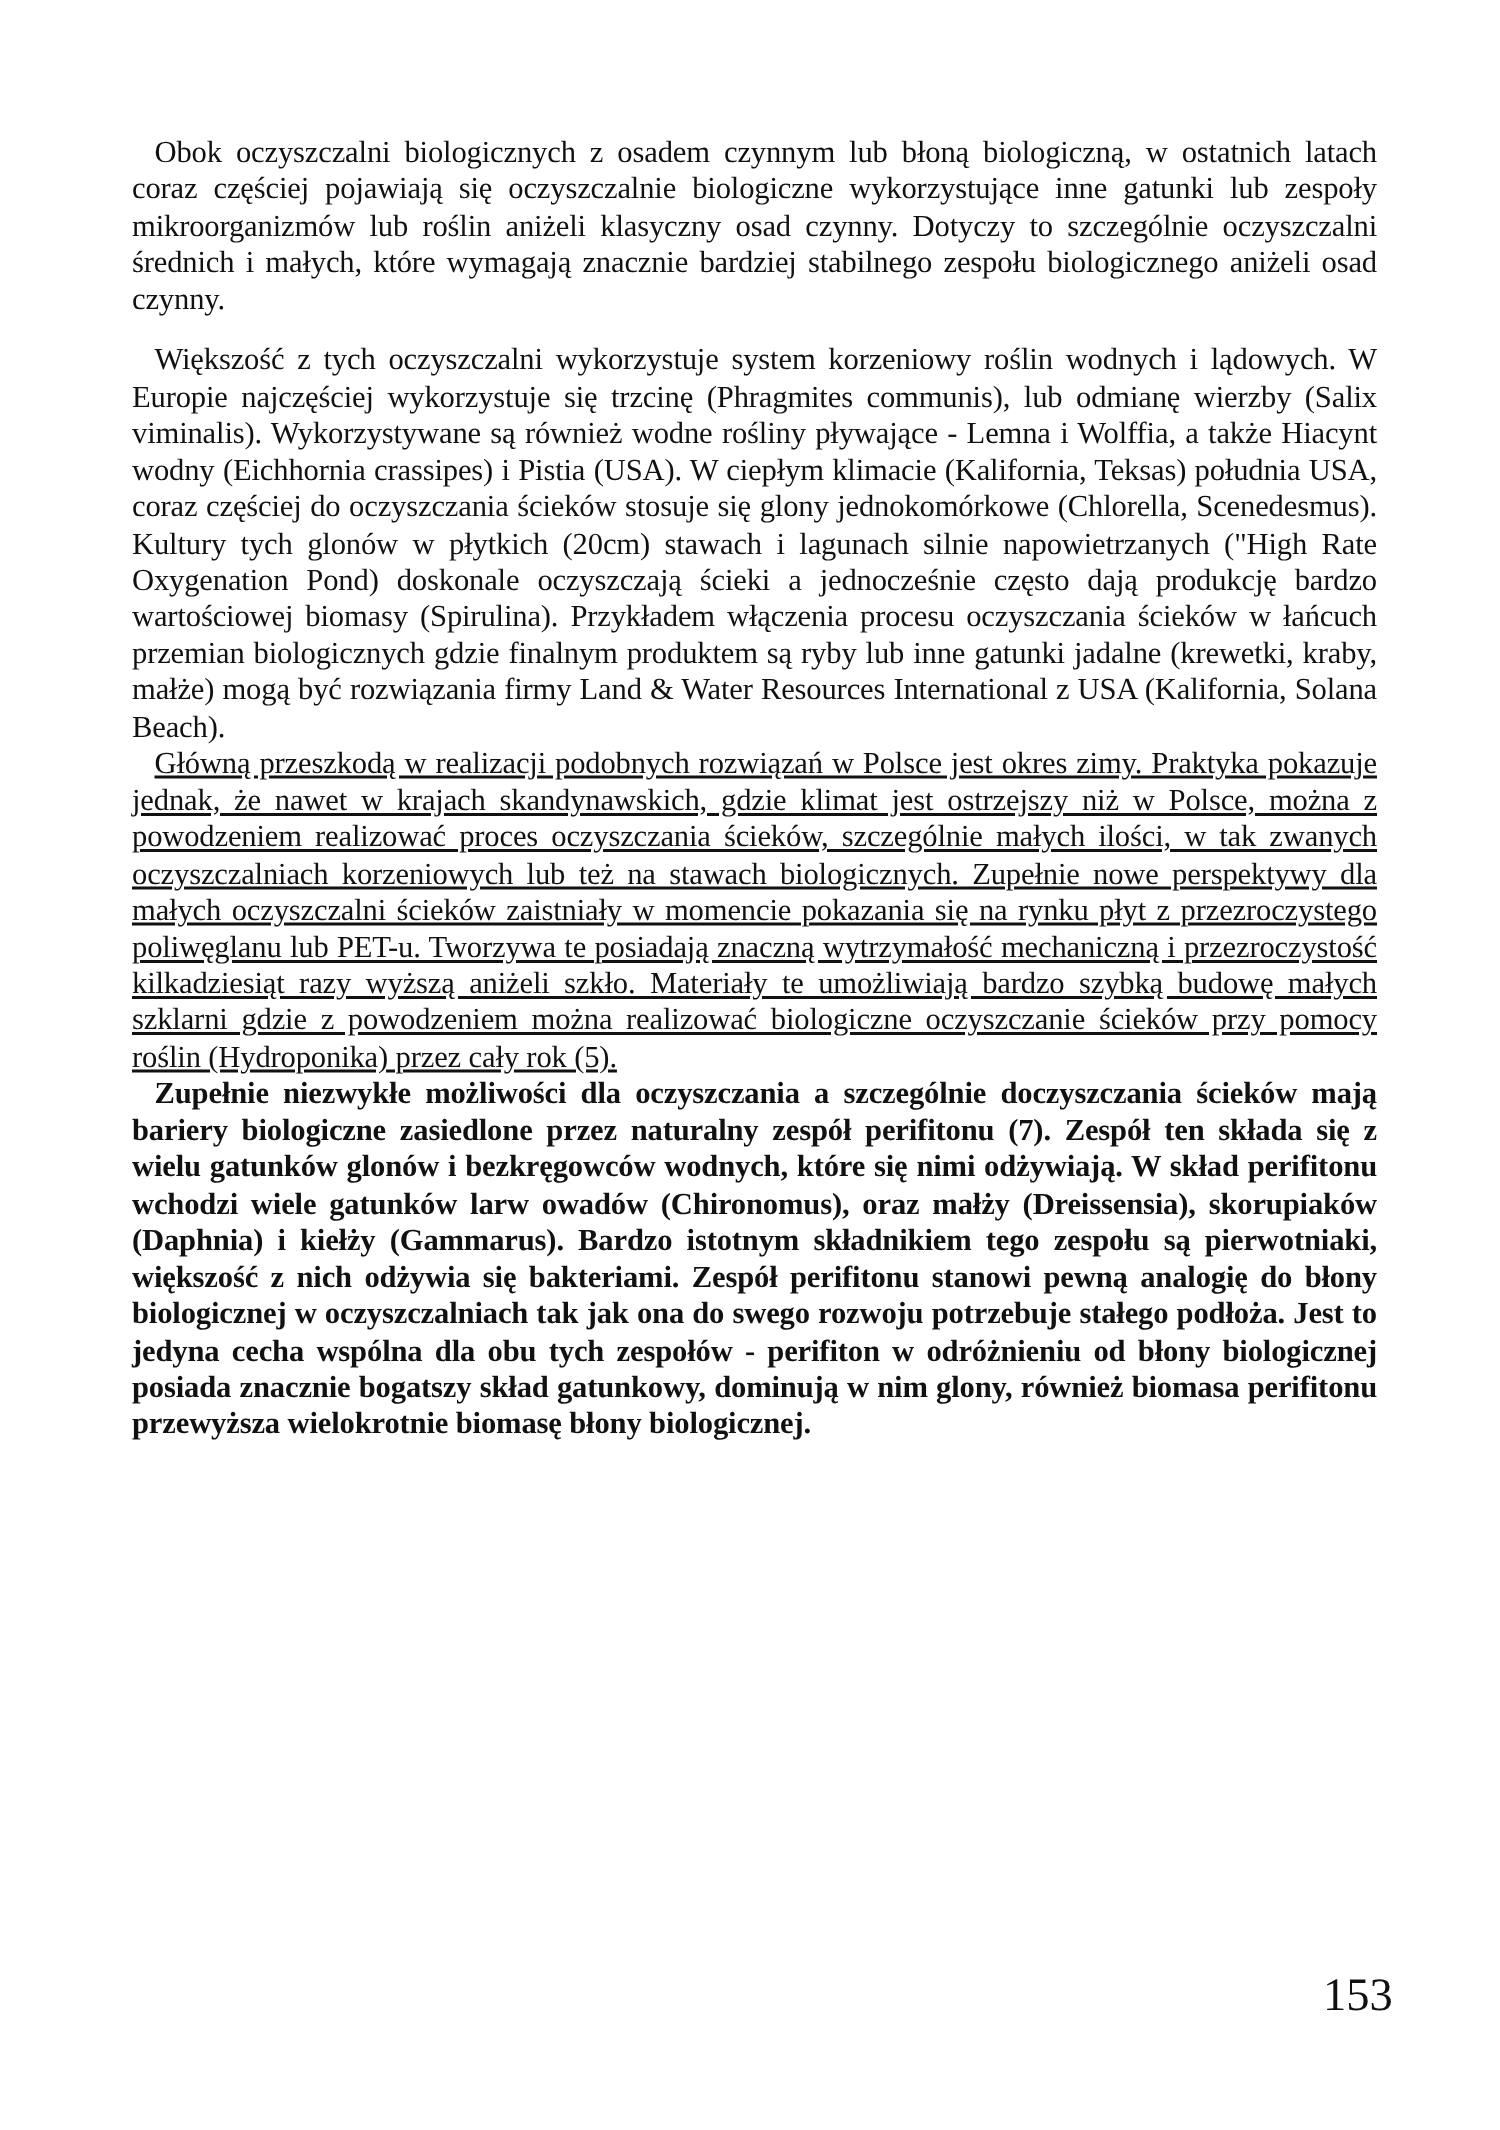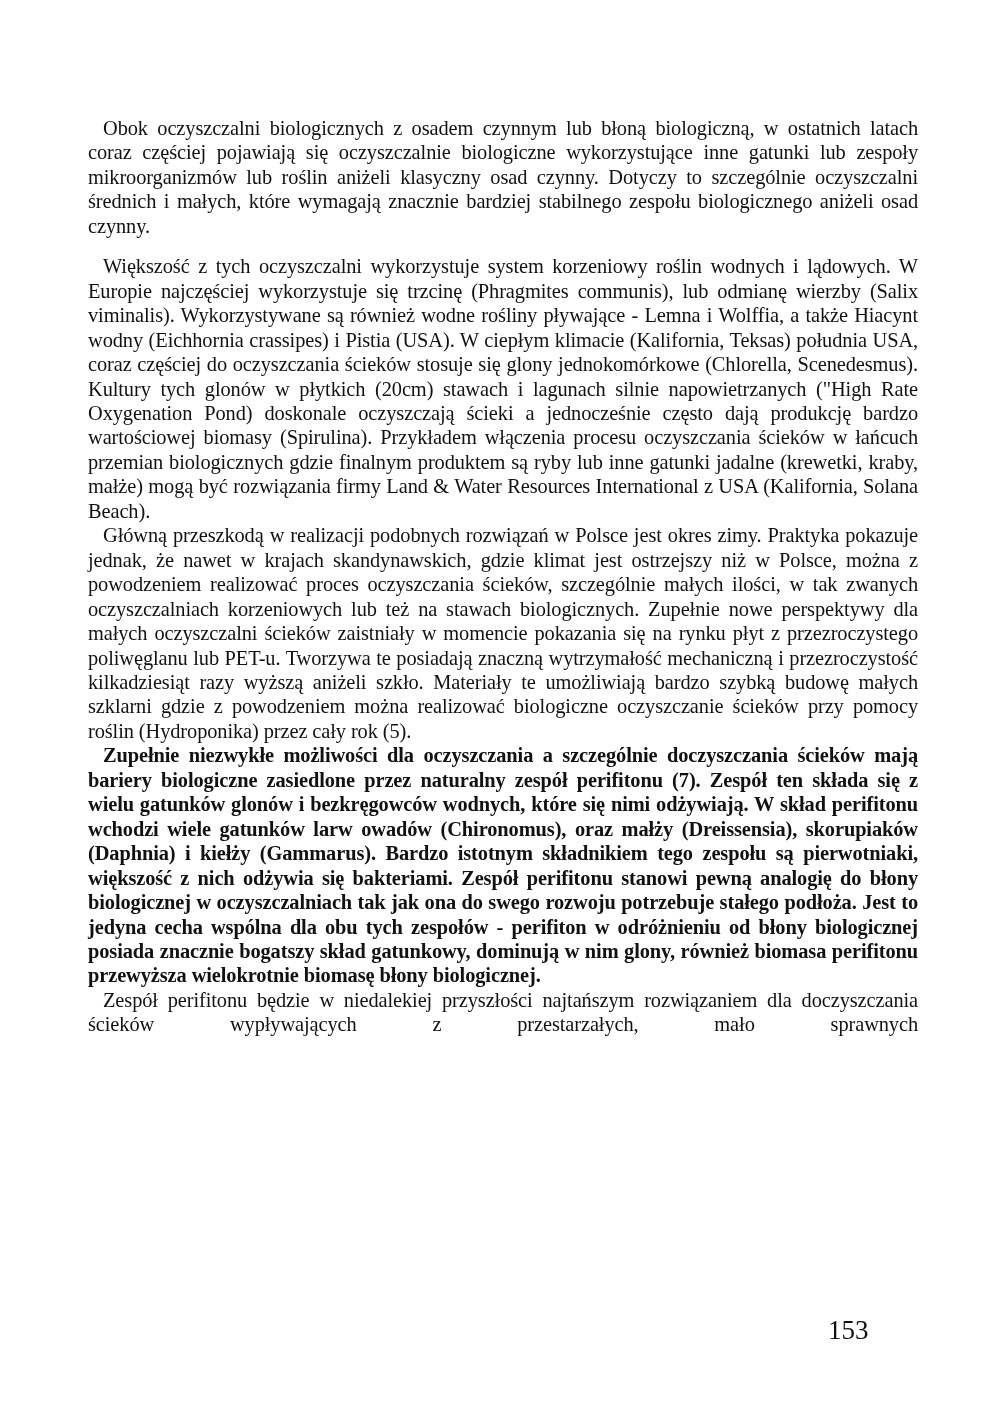--- a/index.html
+++ b/index.html
@@ -11,49 +11,48 @@
       width: 1000px;
       height: 1420px;
       position: relative;
       overflow: hidden;
       color: #111111;
       font-family: "Liberation Serif", "DejaVu Serif", serif;
     }
     .page-body {
       position: absolute;
       left: 88px;
-      top: 116px;
+      top: 90px;
       width: 830px;
       font-size: 20.4px;
       line-height: 24.45px;
       text-align: justify;
       letter-spacing: -0.1px;
     }
     .para {
       margin: 0;
       text-indent: 15px;
       text-align: justify;
     }
     .para-1 { margin-bottom: 11px; }
     .para-2 { margin-bottom: 0; margin-top: 16px; }
-    .para-3 { margin-bottom: 0; }
+    .para-3 { margin-bottom: 0; text-decoration: underline; }
     .para-4 { margin-bottom: 0; font-weight: bold; }
     .page-number {
       position: absolute;
-      left: 828px;
+      left: 882px;
       top: 1314px;
-      font-size: 27px;
+      font-size: 31px;
       line-height: 32px;
       font-family: "Liberation Serif", "DejaVu Serif", serif;
     }
   </style>
 </head>
 <body>
 
 <main class="page-body">
   <p class="para para-1">Obok oczyszczalni biologicznych z osadem czynnym lub błoną biologiczną, w ostatnich latach coraz częściej pojawiają się oczyszczalnie biologiczne wykorzystujące inne gatunki lub zespoły mikroorganizmów lub roślin aniżeli klasyczny osad czynny. Dotyczy to szczególnie oczyszczalni średnich i małych, które wymagają znacznie bardziej stabilnego zespołu biologicznego aniżeli osad czynny.</p>
   <p class="para para-2">Większość z tych oczyszczalni wykorzystuje system korzeniowy roślin wodnych i lądowych. W Europie najczęściej wykorzystuje się trzcinę (Phragmites communis), lub odmianę wierzby (Salix viminalis). Wykorzystywane są również wodne rośliny pływające - Lemna i Wolffia, a także Hiacynt wodny (Eichhornia crassipes) i Pistia (USA). W ciepłym klimacie (Kalifornia, Teksas) południa USA, coraz częściej do oczyszczania ścieków stosuje się glony jednokomórkowe (Chlorella, Scenedesmus). Kultury tych glonów w płytkich (20cm) stawach i lagunach silnie napowietrzanych ("High Rate Oxygenation Pond) doskonale oczyszczają ścieki a jednocześnie często dają produkcję bardzo wartościowej biomasy (Spirulina). Przykładem włączenia procesu oczyszczania ścieków w łańcuch przemian biologicznych gdzie finalnym produktem są ryby lub inne gatunki jadalne (krewetki, kraby, małże) mogą być rozwiązania firmy Land &amp; Water Resources International z USA (Kalifornia, Solana Beach).</p>
   <p class="para para-3">Główną przeszkodą w realizacji podobnych rozwiązań w Polsce jest okres zimy. Praktyka pokazuje jednak, że nawet w krajach skandynawskich, gdzie klimat jest ostrzejszy niż w Polsce, można z powodzeniem realizować proces oczyszczania ścieków, szczególnie małych ilości, w tak zwanych oczyszczalniach korzeniowych lub też na stawach biologicznych. Zupełnie nowe perspektywy dla małych oczyszczalni ścieków zaistniały w momencie pokazania się na rynku płyt z przezroczystego poliwęglanu lub PET-u. Tworzywa te posiadają znaczną wytrzymałość mechaniczną i przezroczystość kilkadziesiąt razy wyższą aniżeli szkło. Materiały te umożliwiają bardzo szybką budowę małych szklarni gdzie z powodzeniem można realizować biologiczne oczyszczanie ścieków przy pomocy roślin (Hydroponika) przez cały rok (5).</p>
   <p class="para para-4">Zupełnie niezwykłe możliwości dla oczyszczania a szczególnie doczyszczania ścieków mają bariery biologiczne zasiedlone przez naturalny zespół perifitonu (7). Zespół ten składa się z wielu gatunków glonów i bezkręgowców wodnych, które się nimi odżywiają. W skład perifitonu wchodzi wiele gatunków larw owadów (Chironomus), oraz małży (Dreissensia), skorupiaków (Daphnia) i kiełży (Gammarus). Bardzo istotnym składnikiem tego zespołu są pierwotniaki, większość z nich odżywia się bakteriami. Zespół perifitonu stanowi pewną analogię do błony biologicznej w oczyszczalniach tak jak ona do swego rozwoju potrzebuje stałego podłoża. Jest to jedyna cecha wspólna dla obu tych zespołów - perifiton w odróżnieniu od błony biologicznej posiada znacznie bogatszy skład gatunkowy, dominują w nim glony, również biomasa perifitonu przewyższa wielokrotnie biomasę błony biologicznej.</p>
-  <p class="para para-5" style="text-align-last: justify;">Zespół perifitonu będzie w niedalekiej przyszłości najtańszym rozwiązaniem dla doczyszczania ścieków wypływających z przestarzałych, mało sprawnych</p>
 </main>
 
 <div class="page-number">153</div>
 
 </body></html>

